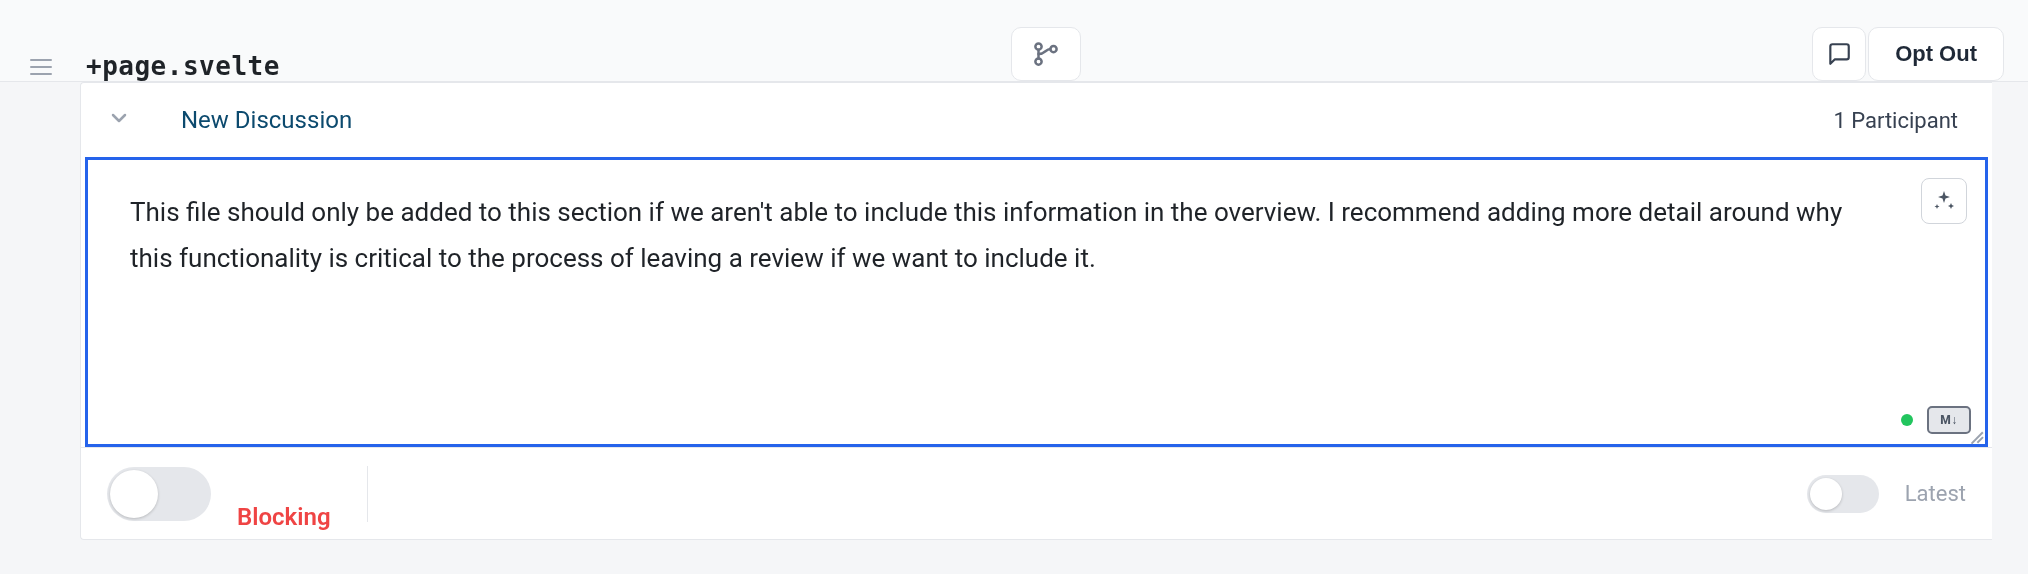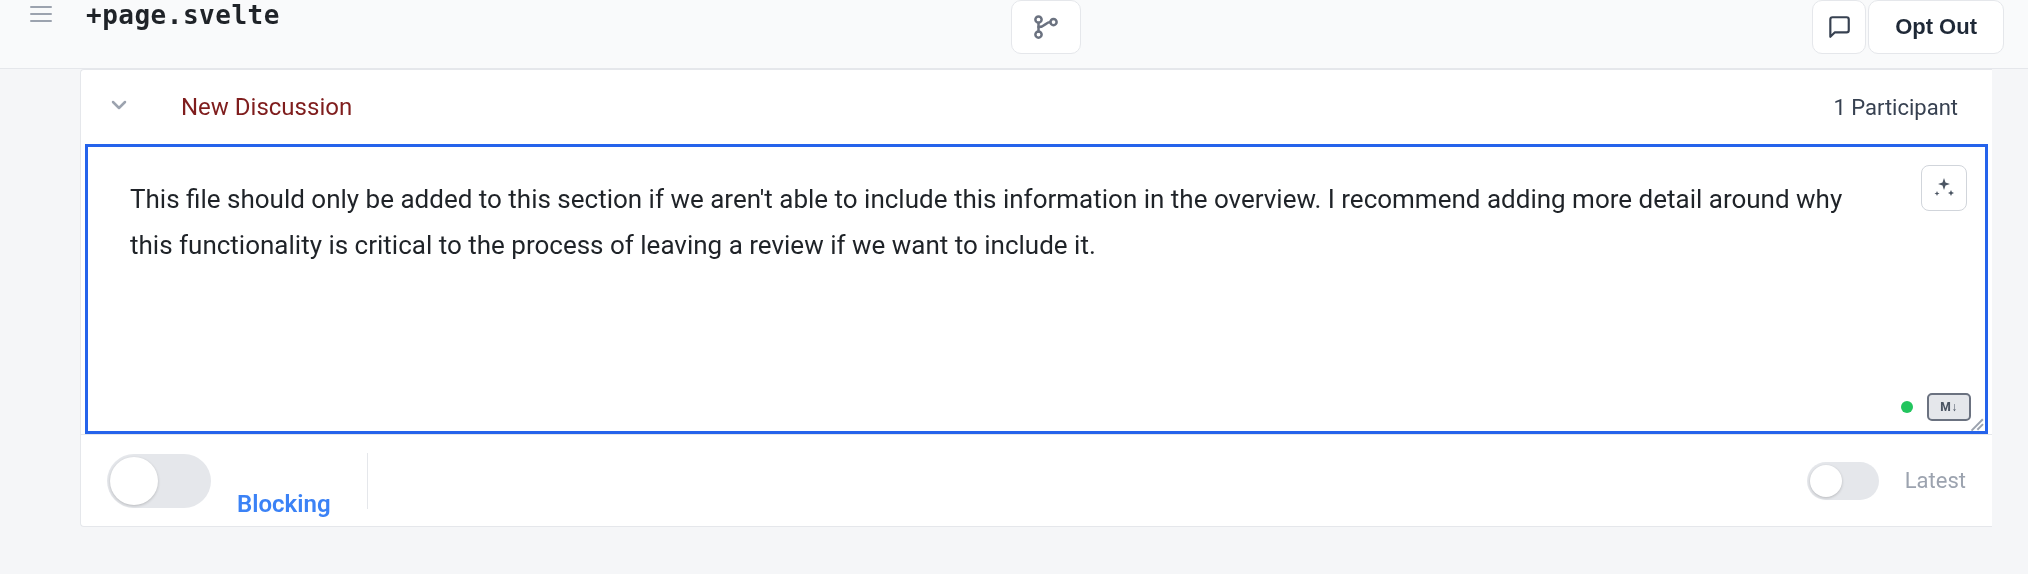--- a/index.html
+++ b/index.html
@@ -8,22 +8,22 @@
       background: #f5f6f8;
       color: #1f2937;
       width: 2028px;
       height: 574px;
       overflow: hidden;
     }
 
     
     .header {
       display: flex;
-      align-items: flex-start;
-      height: 69px;
+      align-items: flex-end;
+      height: 82px;
       padding: 0 24px;
       background: #f9fafb;
       border-bottom: 1px solid #e5e7eb;
       gap: 28px;
     }
     .hamburger {
       display: flex;
       flex-direction: column;
       gap: 5px;
       padding: 6px;
@@ -138,21 +138,21 @@
       padding: 0 34px 0 20px;
       gap: 44px;
     }
     .chevron-down {
       color: #9ca3af;
       cursor: pointer;
       padding: 6px;
     }
     .discussion-title {
       font-size: 24px;
-      color: #7f1d1d;
+      color: #0c4a6e;
     }
     .panel-header-spacer { flex: 1; }
     .participants {
       font-size: 22px;
       color: #374151;
     }
 
     
     .textarea-wrap {
       position: relative;
@@ -238,21 +238,21 @@
       width: 48px; height: 48px;
       border-radius: 50%;
       background: #fff;
       box-shadow: 0 1px 3px rgba(0,0,0,0.2);
     }
     .toggle.small { width: 72px; height: 38px; }
     .toggle.small .toggle-knob { width: 32px; height: 32px; top: 3px; left: 3px; }
     .toggle-label {
       font-size: 24px;
       font-weight: 600;
-      color: #3b82f6;
+      color: #ef4444;
       margin-top: 46px;
     }
     .footer-vdiv {
       width: 1px;
       height: 56px;
       background: #e5e7eb;
       margin-left: 10px;
     }
     .footer-spacer { flex: 1; }
     .draft-label {

